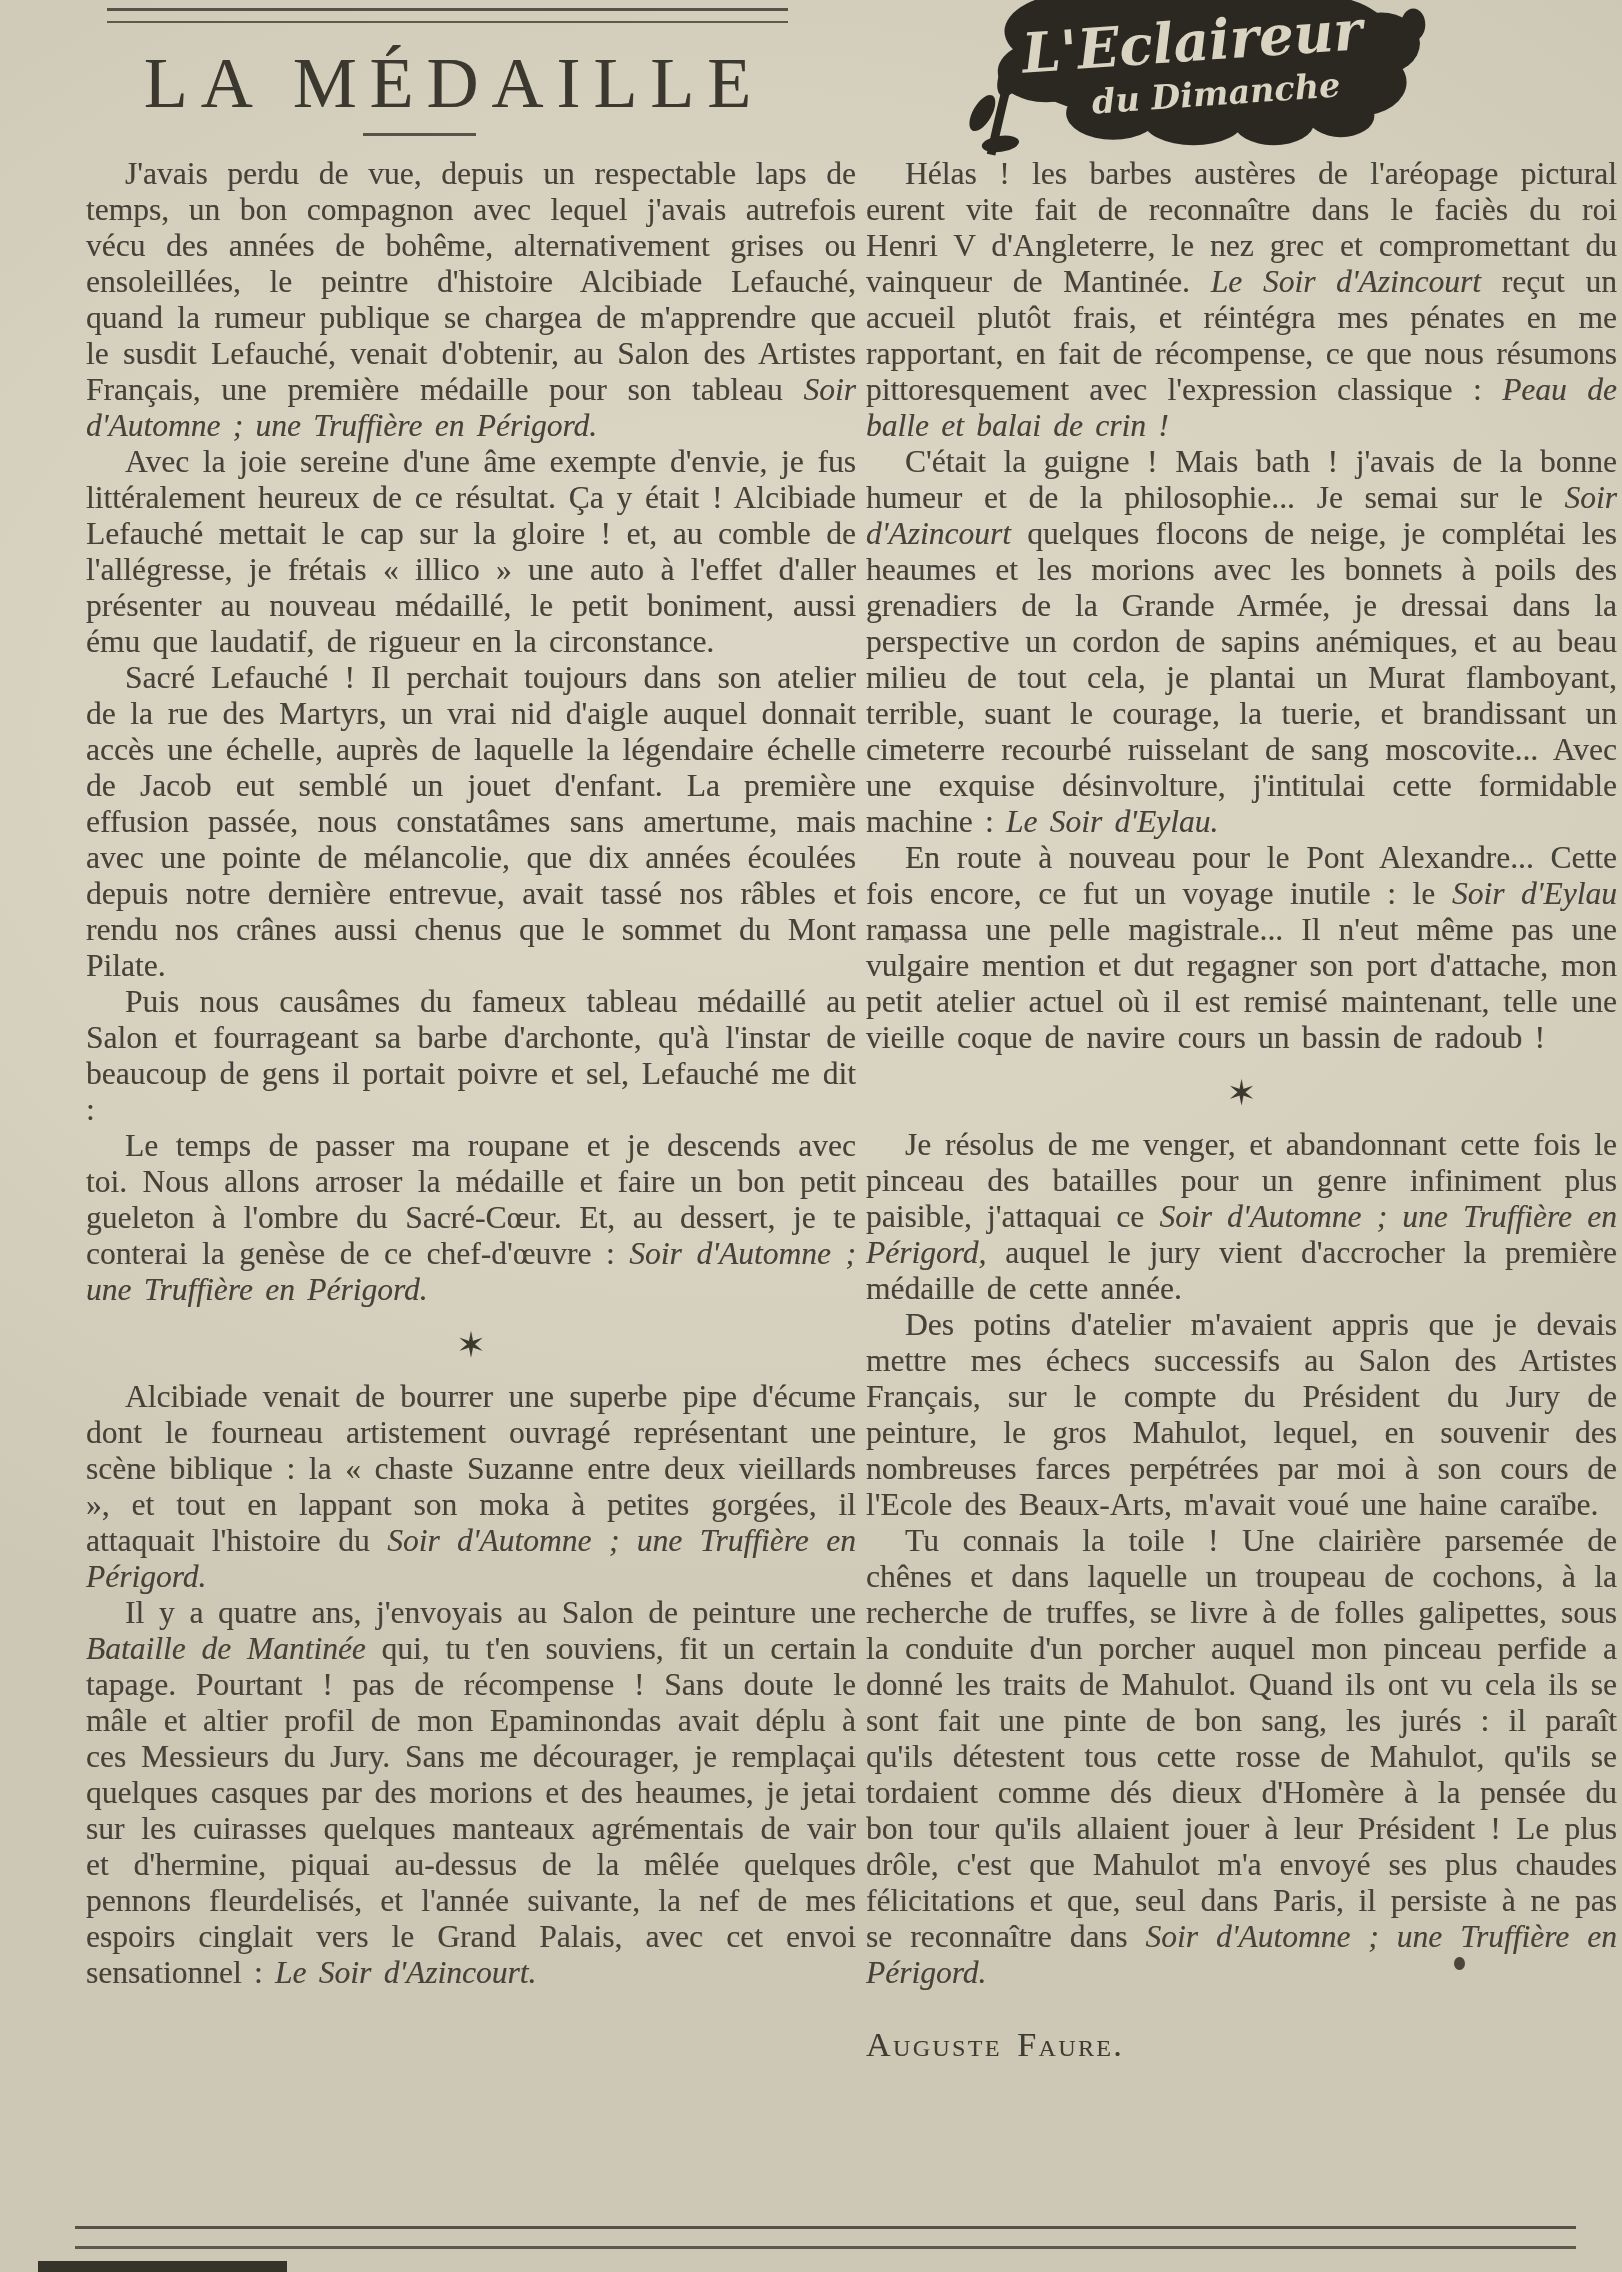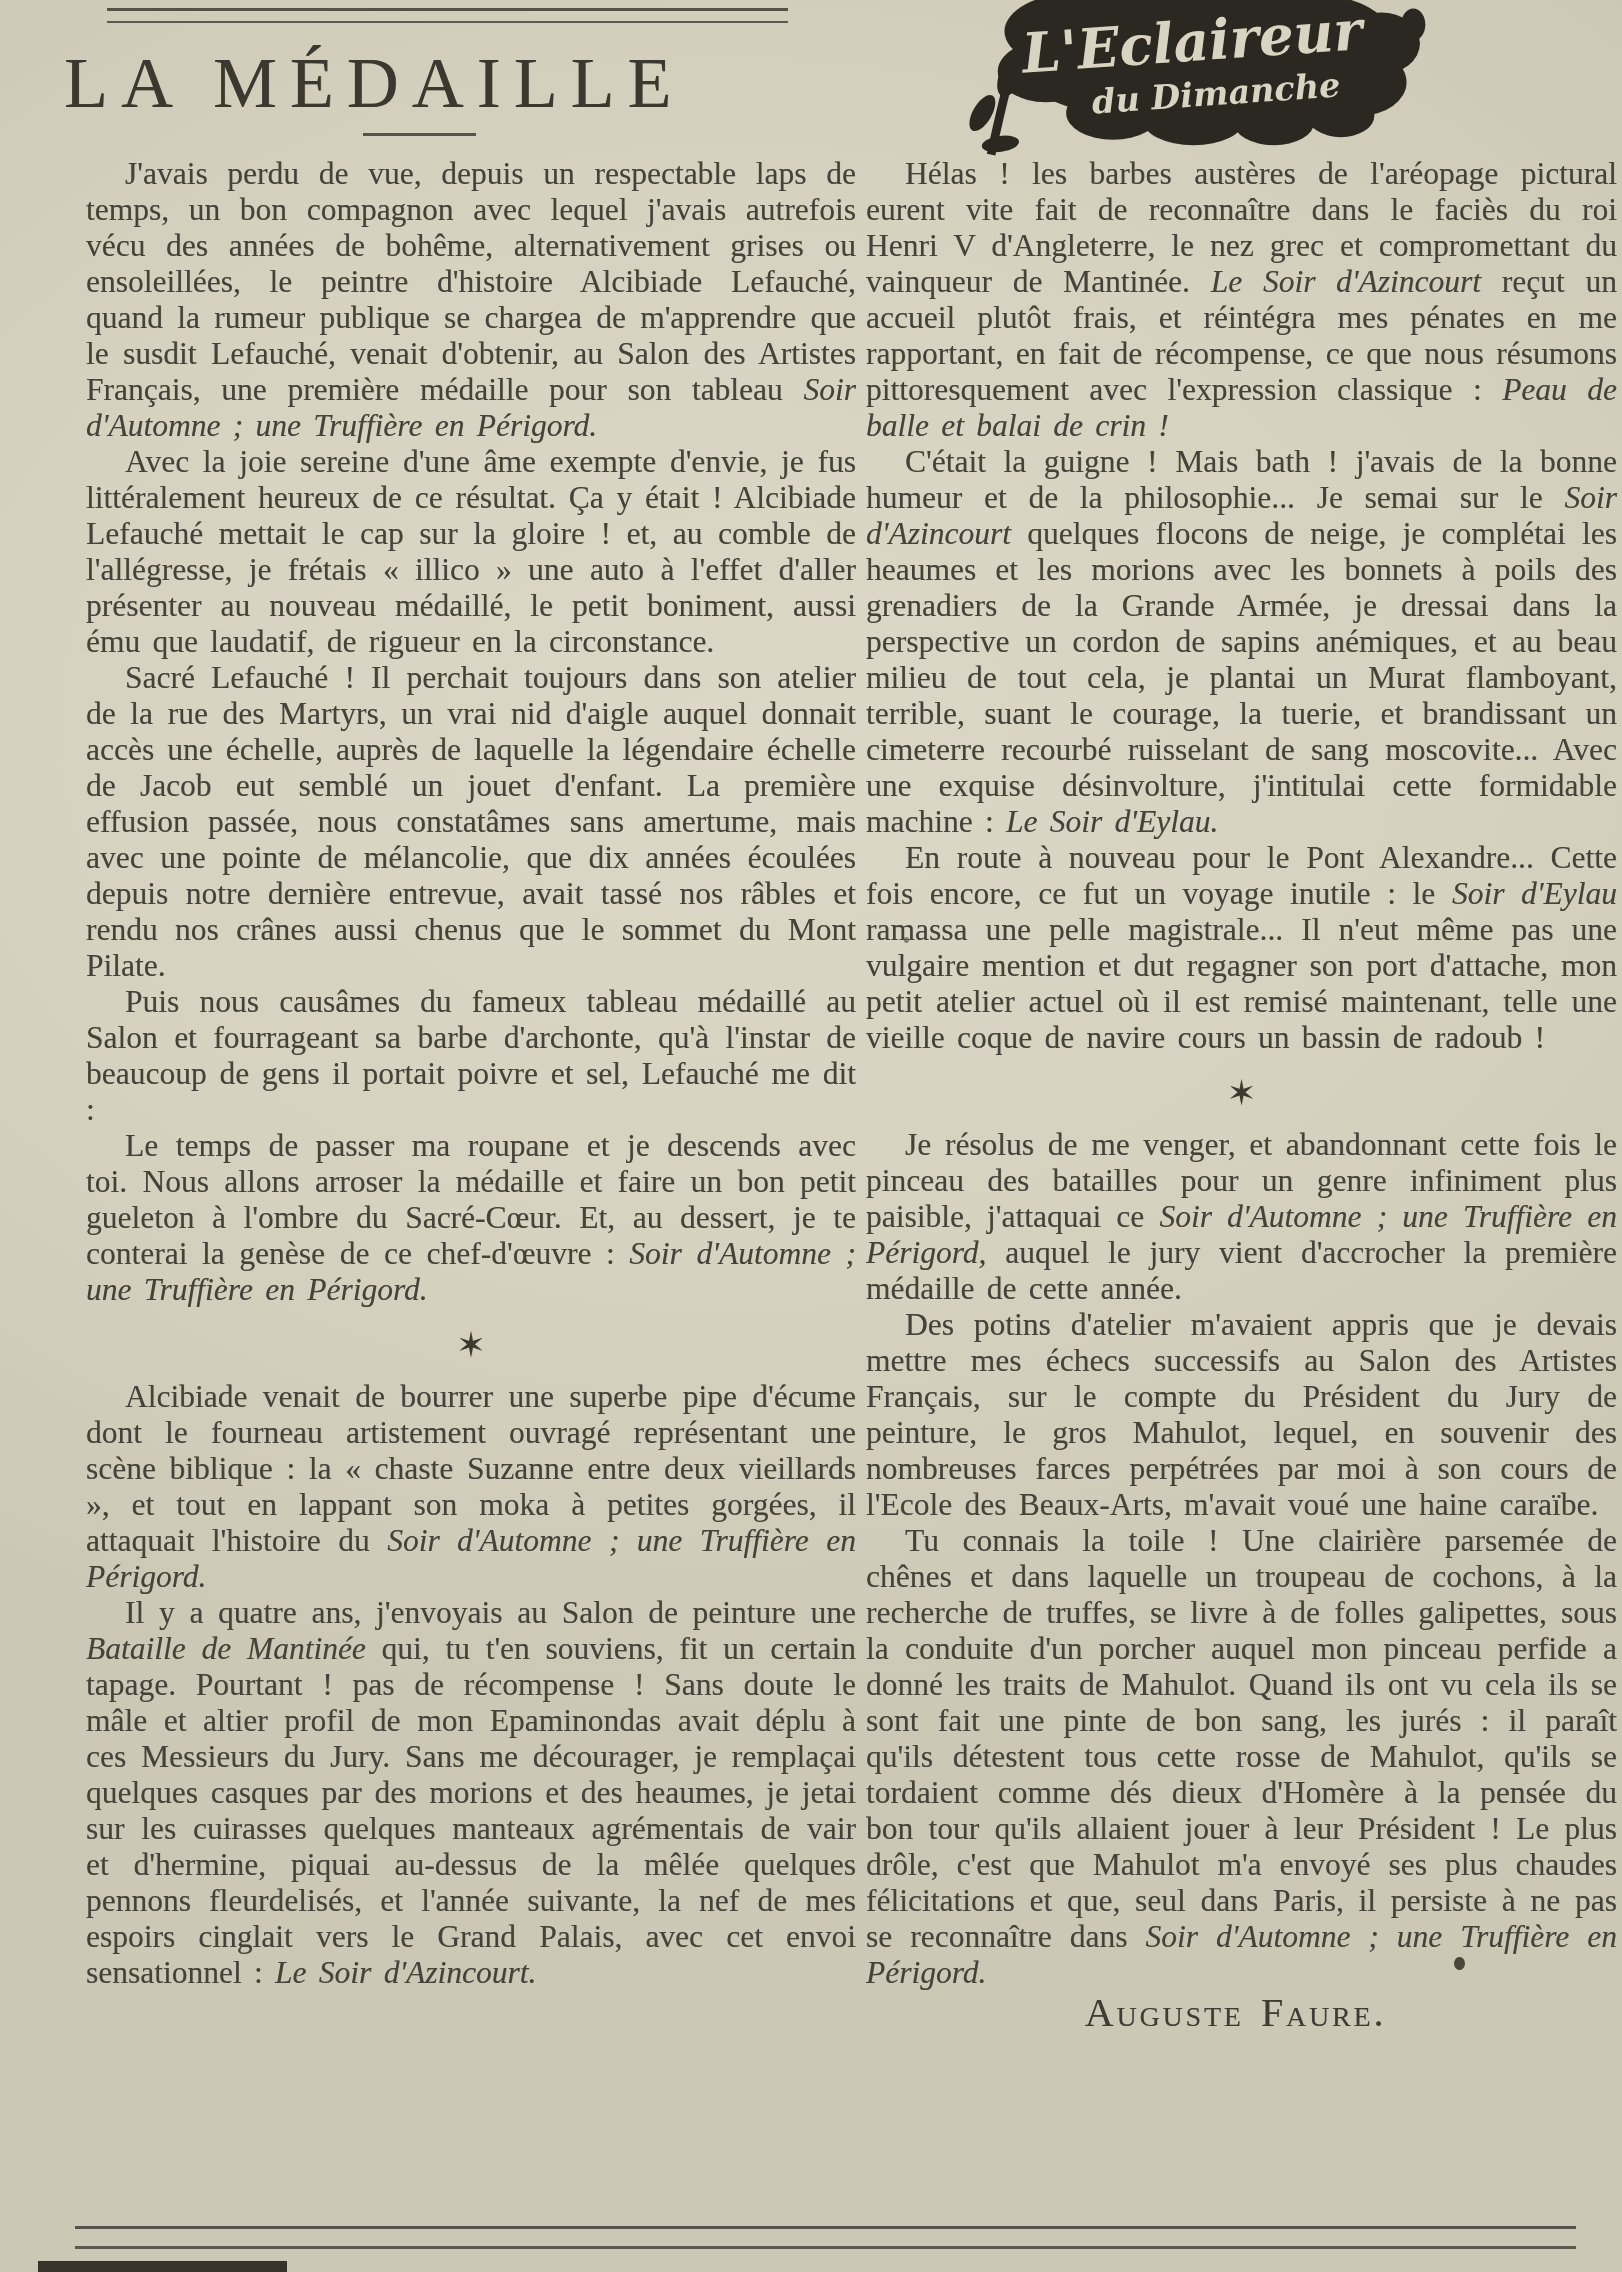--- a/index.html
+++ b/index.html
@@ -12,21 +12,22 @@
     overflow: hidden;
     background:
       radial-gradient(ellipse 1341px 1006px at 45% 32%, #dcd7c6 0%, #d7d2c0 55%, #cdc8b5 100%);
     font-family: "Liberation Serif", serif;
     color: #45423a;
   }
   .rule { position: absolute; background: #56524a; }
   .rule.soft { background: #5d594f; }
   .masthead-title {
     position: absolute;
-    left: 64px; top: 42px; width: 764px;
+    left: 72px; top: 42px; width: 764px;
+    text-align: center;
     font-size: 72px;
     letter-spacing: 0.18em;
     color: #3b382f;
     white-space: nowrap;
     text-shadow: 0.3px 0.3px 0.3px rgba(55,50,40,0.45);
   }
   .title-underline {
     position: absolute; left: 363px; top: 133px;
     width: 113px; height: 2.7px; background: #57534a;
   }
@@ -44,26 +45,26 @@
   .para { margin: 0; text-indent: 39px; }
   .star-divider {
     text-align: center;
     font-size: 35px;
     line-height: 35px;
     margin: 20px 0 16px 0;
     text-indent: 0;
     color: #3c392f;
   }
   .signature {
-    margin-top: 4px;
-    text-align: center;
+    margin-top: 36px;
+    text-align: left;
     padding-right: 12px;
     font-variant: small-caps;
     letter-spacing: 0.07em;
-    font-size: 40px;
+    font-size: 34px;
     color: #3f3c33;
   }
   .ink-spot { position: absolute; background: #4a463c; border-radius: 50%; }
   .spot-a { left: 1454px; top: 1957px; width: 10.7px; height: 13.4px; }
   .spot-b { left: 904px; top: 937px; width: 4.7px; height: 6px; opacity: .6; }
   .bottom-chunk { position: absolute; left: 38px; top: 2261px; width: 249px; height: 10.7px; background: #36332b; }
   i { font-style: italic; margin-top: 7px; }
 </style>
 </head>
 <body>

